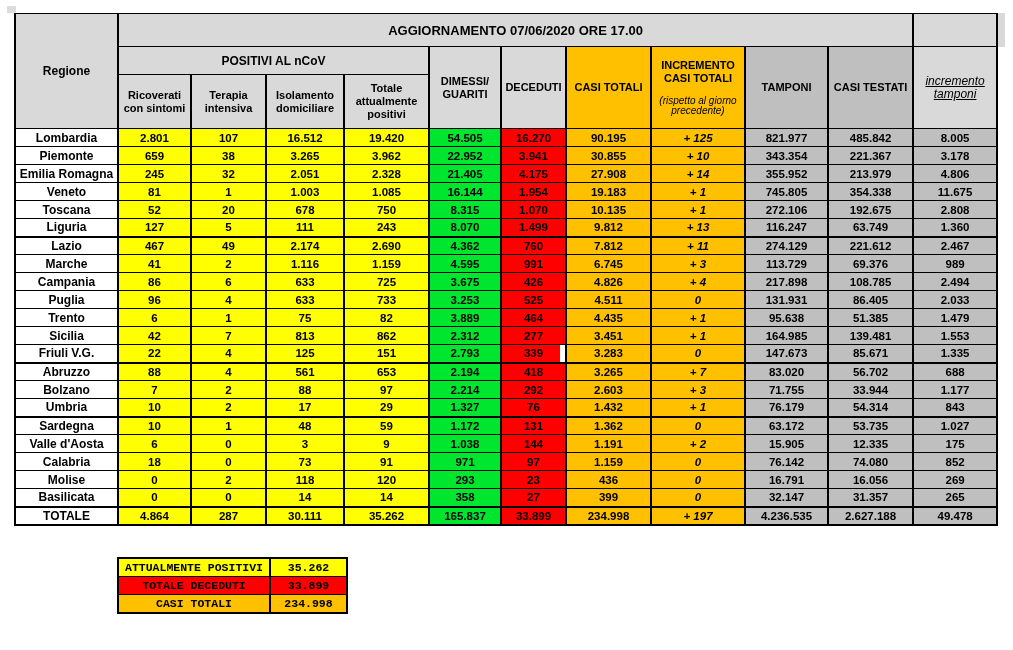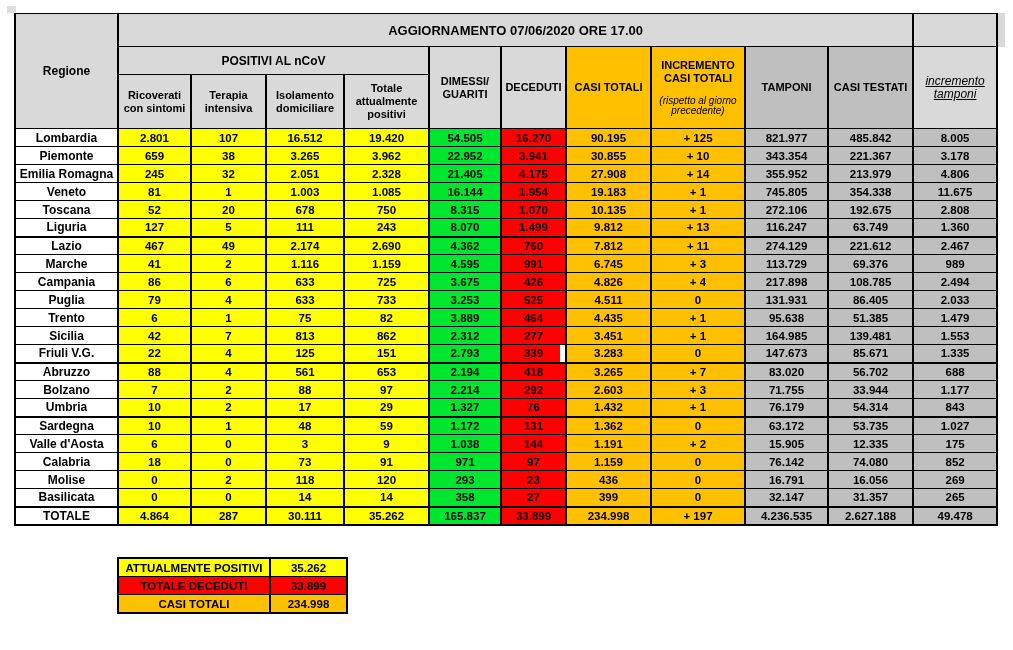--- a/index.html
+++ b/index.html
@@ -37,32 +37,32 @@
   .inc-note{display:block;font-style:italic;font-weight:normal;font-size:10px;line-height:10px;margin-top:11px;}
   
   tbody tr{height:18px;}
   tbody td{font-size:11.5px;font-weight:bold;}
   .c-region{background:#ffffff;font-size:12px;}
   .c-yellow{background:#ffff00;}
   .c-green{background:#00e62e;}
   .c-red{background:#fe0000;}
   .c-orange{background:#ffc000;}
   .c-grey{background:#bfbfbf;}
-  .c-italic{}
+  .c-italic{font-style:italic;}
   .gap-red{background:linear-gradient(90deg,#fe0000 0,#fe0000 calc(100% - 5px),#ffffff calc(100% - 5px),#ffffff 100%);}
   tr.row-sep td{border-bottom-width:2px;}
   tr.row-total td{border-top-width:2px;border-bottom-width:2px;}
   
   table.summary{
     position:absolute;left:117px;top:557px;border-collapse:collapse;table-layout:fixed;width:229px;
   }
   table.summary td{
     border:1px solid #000;border-left-width:2px;border-right-width:2px;
     height:17px;text-align:center;vertical-align:middle;
-    font-size:11.5px;font-weight:bold;padding:0;
+    font-size:11.5px;font-weight:bold;padding:0;font-family:Liberation Mono, monospace;
   }
   table.summary tr:first-child td{border-top-width:2px;}
   table.summary tr:last-child td{border-bottom-width:2px;}
 </style>
 </head>
 <body>
 
 <div class="stage">
   <div class="artifact-tl"></div>
   <div class="banner-overhang"></div>
@@ -230,21 +230,21 @@
           <td class="c-green">3.675</td>
           <td class="c-red">426</td>
           <td class="c-orange">4.826</td>
           <td class="c-orange c-italic">+ 4</td>
           <td class="c-grey">217.898</td>
           <td class="c-grey">108.785</td>
           <td class="c-grey">2.494</td>
         </tr>
         <tr>
           <td class="c-region">Puglia</td>
-          <td class="c-yellow">79</td>
+          <td class="c-yellow">96</td>
           <td class="c-yellow">4</td>
           <td class="c-yellow">633</td>
           <td class="c-yellow">733</td>
           <td class="c-green">3.253</td>
           <td class="c-red">525</td>
           <td class="c-orange">4.511</td>
           <td class="c-orange c-italic">0</td>
           <td class="c-grey">131.931</td>
           <td class="c-grey">86.405</td>
           <td class="c-grey">2.033</td>

